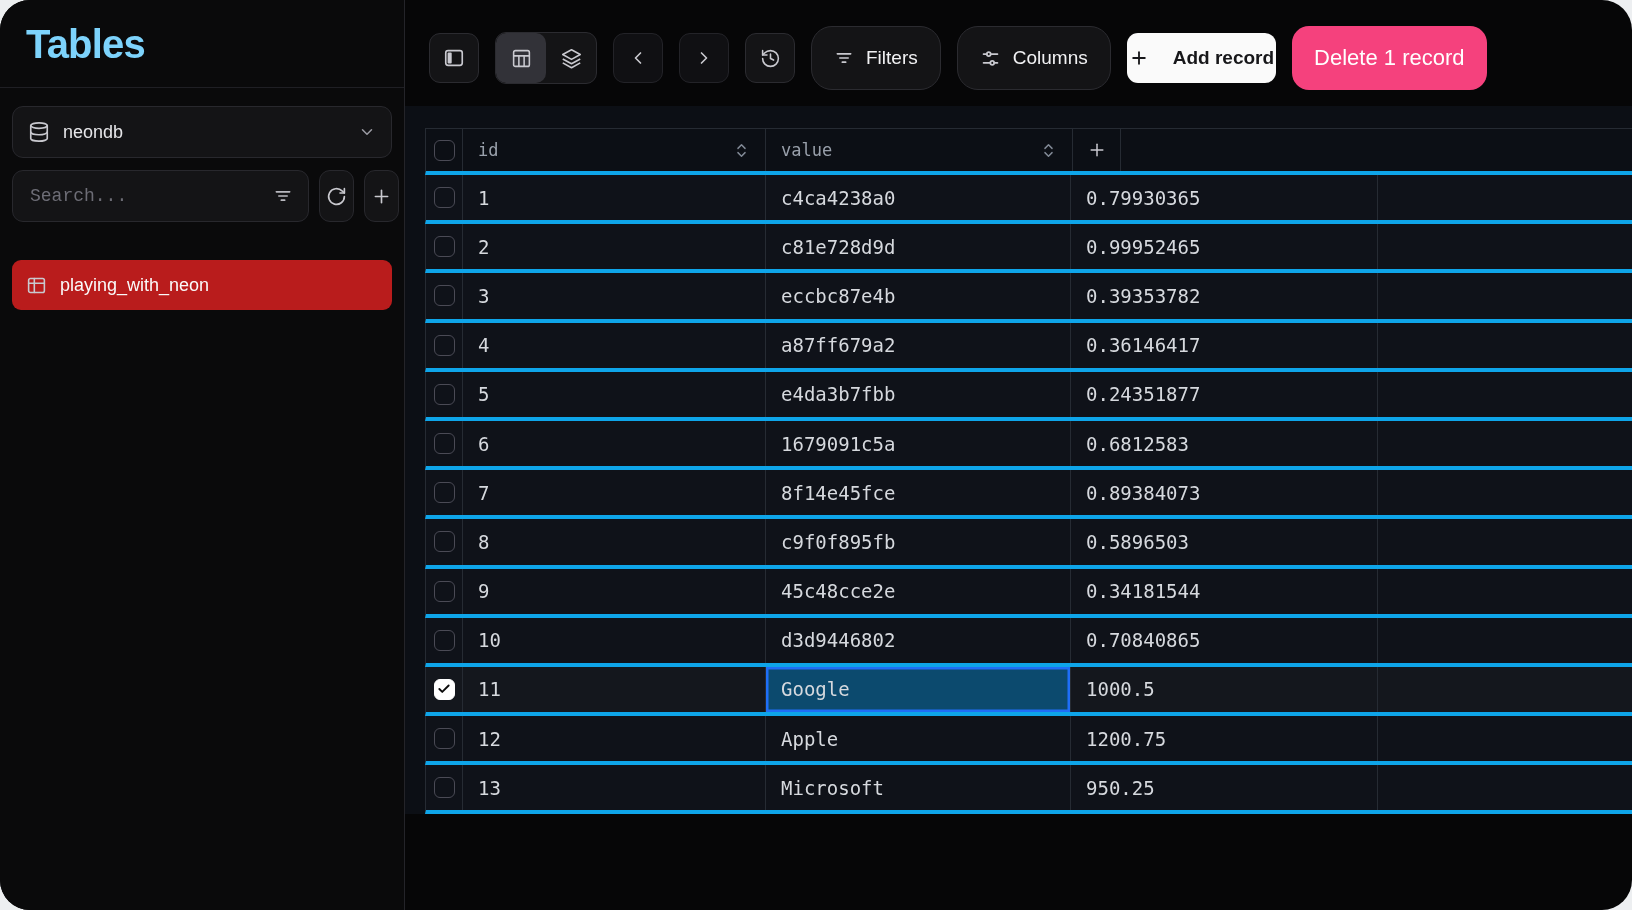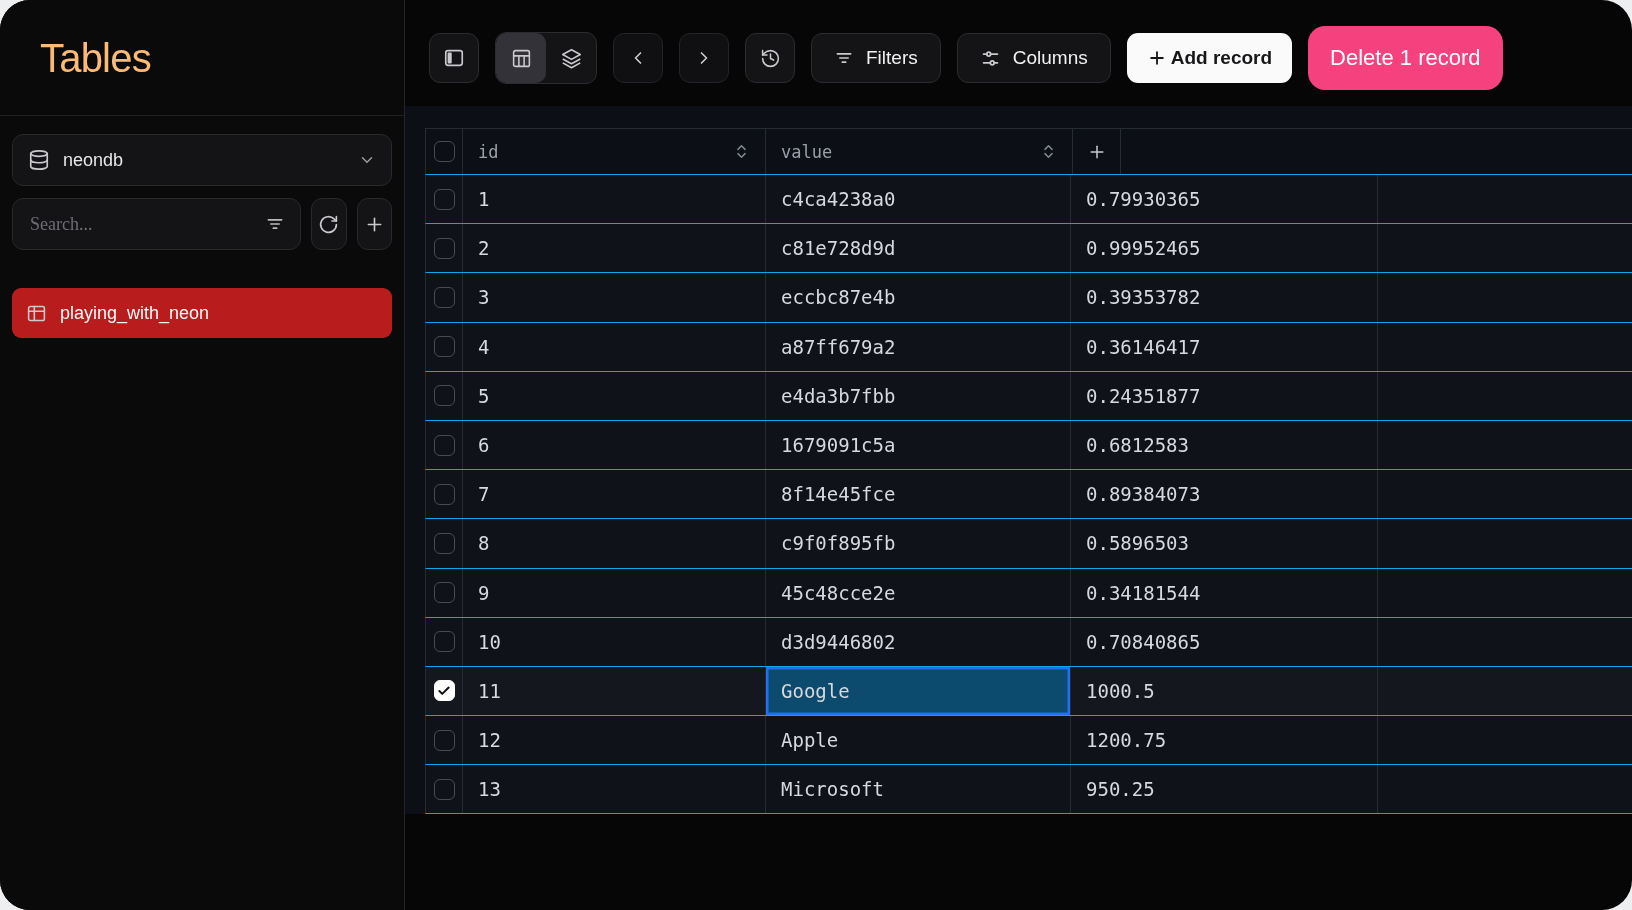--- a/index.html
+++ b/index.html
@@ -16,41 +16,41 @@
     background:#060607; border-radius:30px; overflow:hidden;
     display:flex;
   }
 
   
   .sidebar {
     width:405px; min-width:405px; background:#0a0a0b;
     border-right:1px solid #242429; display:flex; flex-direction:column;
   }
   .sidebar-header { padding:22px 26px 20px; border-bottom:1px solid #1f1f24; }
-  .sidebar-title { margin:14px; font-size:40px; font-weight:400; color:#fdba74; letter-spacing:-0.8px; }
+  .sidebar-title { margin:0; font-size:40px; font-weight:700; color:#7dd3fc; letter-spacing:-0.8px; }
   .sidebar-body { padding:18px 12px; display:flex; flex-direction:column; gap:12px; }
 
   .select-btn {
     display:flex; align-items:center; gap:13px; width:100%;
     height:52px; padding:0 15px;
     background:#141416; border:1px solid #28282d; border-radius:11px;
     color:#e6e6e9; font-size:18px; font-family:inherit; cursor:pointer; text-align:left;
   }
   .select-btn .lbl { flex:1; }
   .icon { display:inline-flex; color:#c9c9cf; }
   .chev { color:#9b9ba3; display:inline-flex; }
 
   .search-row { display:flex; gap:10px; }
   .search-box {
     flex:1; display:flex; align-items:center; gap:10px; height:52px; padding:0 15px;
     background:#141416; border:1px solid #28282d; border-radius:11px;
   }
   .search-box input {
     flex:1; min-width:0; border:0; background:transparent; outline:none;
-    color:#e6e6e9; font-size:18px; font-family:Liberation Serif, serif;
+    color:#e6e6e9; font-size:18px; font-family:Liberation Mono, monospace;
   }
   .search-box input::placeholder { color:#6d6d76; }
   .square-btn {
     width:58px; height:52px; display:grid; place-items:center;
     background:#141416; border:1px solid #28282d; border-radius:11px;
     color:#dcdce0; cursor:pointer;
   }
 
   .tables-list { margin-top:26px; display:flex; flex-direction:column; gap:4px; }
   .table-item {
@@ -72,42 +72,42 @@
   .segmented {
     display:flex; align-items:center; background:#141416;
     border:1px solid #2b2b30; border-radius:11px; overflow:hidden;
   }
   .seg {
     width:50px; height:50px; display:grid; place-items:center;
     color:#e3e3e7; background:transparent; border:0; cursor:pointer;
   }
   .seg.active { background:#323238; border-radius:10px; }
   .tb-btn {
-    display:flex; align-items:center; gap:12px; height:50px; padding:0 22px;
-    background:#141416; border:1px solid #2b2b30; border-radius:11px;
+    display:flex; align-items:center; gap:12px; height:64px; padding:0 22px;
+    background:#141416; border:1px solid #2b2b30; border-radius:21px;
     color:#f1f1f3; font-size:19px; font-family:inherit; cursor:pointer;
   }
   .add-btn {
-    display:flex; align-items:center; gap:4px; height:50px; padding:0 20px;
+    display:flex; align-items:center; gap:24px; height:50px; padding:0 2px;
     background:var(--accent-white,#fafafa); border:0; border-radius:11px;
     color:#17171a; font-size:19px; font-weight:600; font-family:inherit; cursor:pointer;
   }
   .delete-btn {
     height:64px; padding:0 22px;
     background:var(--delete-bg,#f5417d); border:0; border-radius:17px;
     color:#ffffff; font-size:22px; font-weight:500; font-family:inherit; cursor:pointer;
   }
 
   
   .grid-area { background:#0c0f15; padding:22px 0 0 20px; }
   .datagrid {
     font-family:"DejaVu Sans Mono","Liberation Mono",monospace;
     font-size:19px; color:#d6d9de;
   }
-  .dg-row { display:flex; border-bottom:1px solid #0ea5e9; border-left:1px solid #262b33; }
+  .dg-row { display:flex; border-bottom:4px solid #0ea5e9; border-left:1px solid #262b33; }
   .dg-row .cell { border-right:1px solid #262b33; display:flex; align-items:center; }
   .dg-header { height:47px; border-top:1px solid #262b33; color:#99a0ab; font-size:17px; background:#0c0f15; }
   .dg-header .cell-label { justify-content:space-between; padding:0 15px; }
   .sort-icon { color:#828a96; display:inline-flex; cursor:pointer; }
   .cell-check { width:37px; justify-content:center; padding:0; }
   .cell-id { width:303px; }
   .cell-name { width:305px; }
   .cell-value { width:307px; }
   .cell-plus { width:48px; justify-content:center; color:#9aa0aa; cursor:pointer; background:transparent; border:0; }
   .dg-body .dg-row { height:49.2px; background:#0f1219; }

